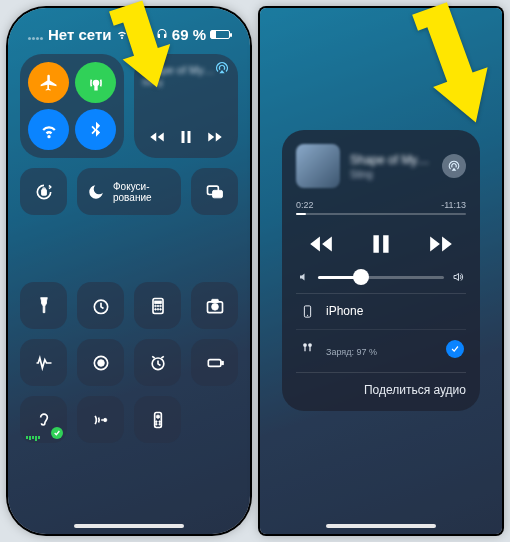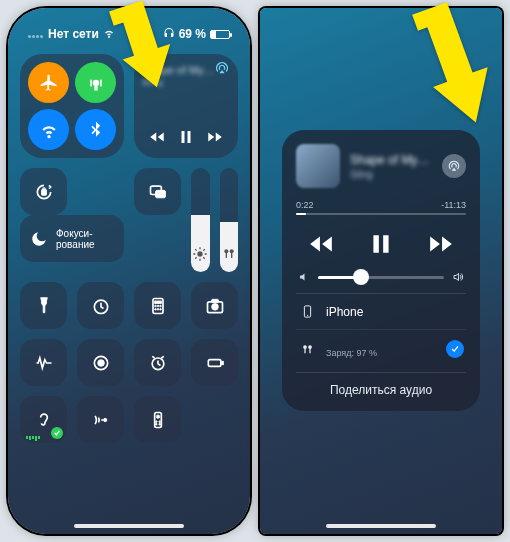--- a/index.html
+++ b/index.html
@@ -22,21 +22,21 @@
   .phone-left  { left: 8px; }
   .phone-right { left: 260px; border-radius: 6px; }
   .phone::after{ 
     content:""; position:absolute; inset:0;
     background: rgba(20,30,45,.28);
   }
   .content { position: relative; z-index: 2; padding: 12px 12px 0; height:100%; }
 
   
   .status { display:flex; justify-content:space-between; align-items:center;
-            color:#fff; font-size:12px; font-weight:600; height:28px; padding:0 8px;}
+            color:#fff; font-size:15px; font-weight:600; height:28px; padding:0 8px;}
   .status .left, .status .right { display:flex; align-items:center; gap:4px;}
   .dots span{width:3px;height:3px;border-radius:50%;background:#fff;display:inline-block;margin-right:1px;opacity:.5}
   .wifi-ic,.hp-ic{display:inline-block}
   .battery{width:20px;height:9px;border:1px solid #fff;border-radius:2px;position:relative}
   .battery::after{content:"";position:absolute;right:-3px;top:2px;width:2px;height:4px;background:#fff;border-radius:1px}
   .battery i{display:block;height:100%;width:28%;background:#fff}
 
   
   .grid-top{display:flex;gap:10px;margin-top:6px}
   .conn-tile,.music-tile{
@@ -56,21 +56,21 @@
   .mctrl svg{width:18px;height:18px;fill:#fff}
 
   
   .row2{display:flex;gap:10px;margin-top:10px}
   .mini{width:47px;height:47px;border-radius:14px;background:rgba(40,50,70,.55);display:flex;align-items:center;justify-content:center;color:#fff}
   .mini svg{width:20px;height:20px;fill:#fff;stroke:#fff}
   .slider{width:47px;height:104px;border-radius:18px;background:rgba(40,50,70,.55);position:relative;overflow:hidden}
   .slider .fill{position:absolute;left:0;right:0;bottom:0;background:#f2f2f4}
   .slider .sicon{position:absolute;bottom:10px;left:0;right:0;display:flex;justify-content:center;color:#555}
   .slider .sicon svg{width:16px;height:16px;fill:#555}
-  .col-minis{display:flex;flex-direction:column;}
+  .col-minis{display:flex;flex-direction:row;gap:10px}
 
   
   .focus{width:104px;height:47px;border-radius:14px;background:rgba(40,50,70,.55);display:flex;align-items:center;color:#fff;padding:0 10px;gap:8px;font-size:10px;line-height:11px}
   .focus svg{width:18px;height:18px;fill:#fff}
 
   
   .grid4{display:grid;grid-template-columns:repeat(4,47px);gap:10px;margin-top:10px}
   .hearing{position:relative}
   .hearing .dot{position:absolute;bottom:4px;right:4px;width:12px;height:12px;background:#30d158;border-radius:50%;display:flex;align-items:center;justify-content:center}
   .hearing .dot svg{width:8px;height:8px;fill:#fff}
@@ -99,29 +99,29 @@
   .prog{height:2px;background:rgba(255,255,255,.25);margin-top:3px;position:relative;border-radius:2px}
   .prog i{position:absolute;left:0;top:0;height:100%;width:6%;background:#fff;border-radius:2px}
   .big-ctrl{display:flex;justify-content:center;gap:34px;margin:16px 0 10px}
   .big-ctrl svg{width:26px;height:26px;fill:#fff}
   .vol{display:flex;align-items:center;gap:8px;margin:4px 2px 10px}
   .vol .track{flex:1;height:3px;background:rgba(255,255,255,.3);border-radius:2px;position:relative}
   .vol .track i{position:absolute;left:0;top:0;height:100%;width:34%;background:#fff;border-radius:2px}
   .vol .knob{position:absolute;left:34%;top:50%;transform:translate(-50%,-50%);width:16px;height:16px;border-radius:50%;background:#fff}
   .vol svg{width:12px;height:12px;fill:#cfd7e2}
   .dev-list{border-top:1px solid rgba(255,255,255,.12);margin-top:6px}
-  .dev{display:flex;align-items:center;gap:10px;padding:10px 2px;border-bottom:1px solid rgba(255,255,255,.08)}
+  .dev{display:flex;align-items:flex-start;gap:10px;padding:10px 2px;border-bottom:1px solid rgba(255,255,255,.08)}
   .dev:last-of-type{border-bottom:none}
   .dev .dicon{width:18px;display:flex;justify-content:center}
   .dev .dicon svg{width:15px;height:15px;fill:#e6ebf2}
   .dev .dlbl{flex:1;font-size:12px}
   .dev .dsub{font-size:9px;color:#9fabba;margin-top:7px}
   .dev .chk{width:18px;height:18px;border-radius:50%;background:#0a84ff;display:flex;align-items:center;justify-content:center}
   .dev .chk svg{width:10px;height:10px;fill:#fff}
-  .share{text-align:center;font-size:12px;color:#e6ebf2;padding:10px 0 2px;border-top:1px solid rgba(255,255,255,.12);margin-top:4px}
+  .share{text-align:right;font-size:12px;color:#e6ebf2;padding:10px 0 2px;border-top:1px solid rgba(255,255,255,.12);margin-top:4px}
 
   
   .arrow{position:absolute;z-index:5}
   .arrow svg{filter:drop-shadow(0 1px 2px rgba(0,0,0,.3))}
 </style>
 </head>
 <body>
 
 <div class="phone phone-left">
   <div class="content">

